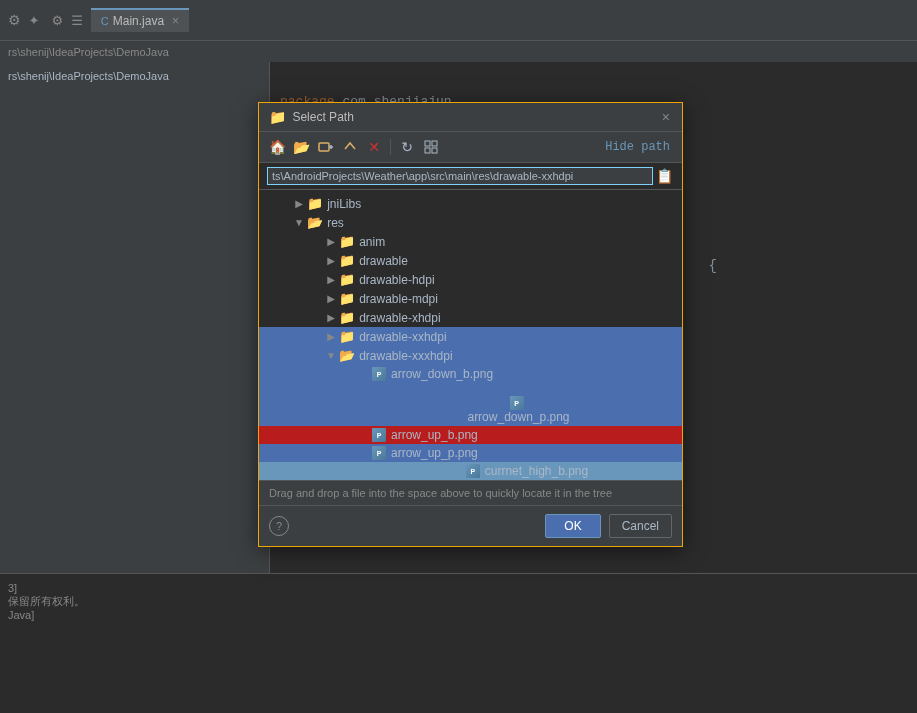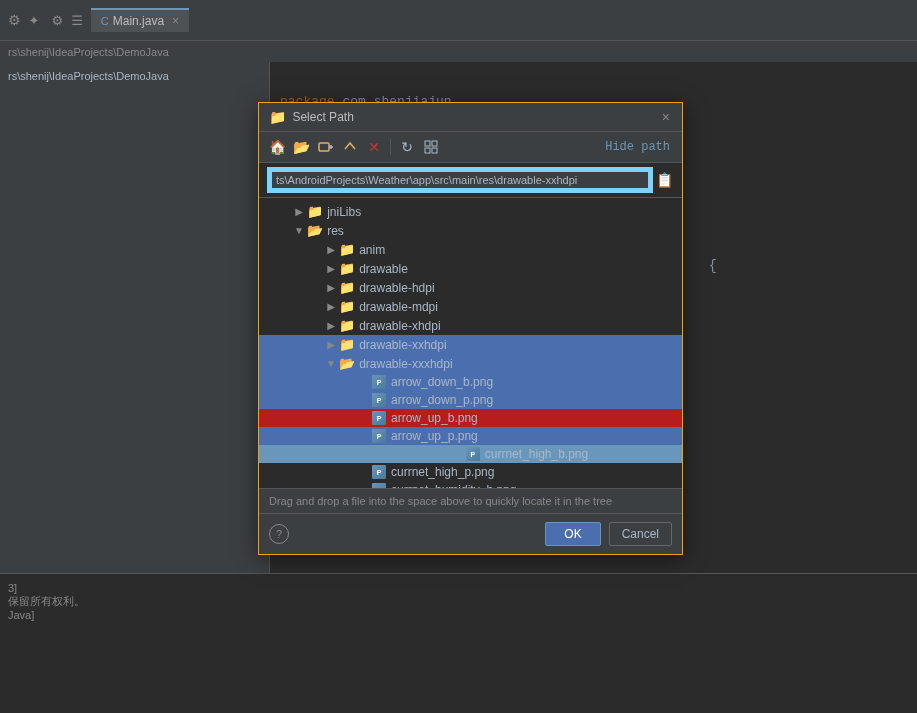--- a/index.html
+++ b/index.html
@@ -207,21 +207,21 @@
       align-items: center;
       padding: 4px 8px;
       background: #2b2b2b;
       border-bottom: 1px solid #555;
       gap: 4px;
     }
 
     .path-input {
       flex: 1;
       background: #3c3f41;
-      border: 5px solid #7dd3fc;
+      border: 1px solid #7dd3fc;
       color: #a9b7c6;
       font-size: 11px;
       padding: 2px 4px;
       outline: none;
     }
 
     .path-folder-btn {
       color: #888;
       cursor: pointer;
       font-size: 14px;
@@ -497,21 +497,21 @@
     </div>
 
     <div class="tree-item selected" style="padding-left: 96px;background:#4b6eaf;">
       <span class="tree-arrow">&nbsp;</span>
       <span class="tree-file-icon">
           <span class="file-png-icon">P</span>
         </span>
       <span>arrow_down_b.png</span>
     </div>
 
-    <div class="tree-item selected" style="padding-left: 96px;background:#4b6eaf;">
+    <div class="tree-item selected" style="padding-left: 96px;background:#4b6eaf;flex-direction:column;">
       <span class="tree-arrow">&nbsp;</span>
       <span class="tree-file-icon">
           <span class="file-png-icon">P</span>
         </span>
       <span>arrow_down_p.png</span>
     </div>
 
     <div class="tree-item selected" style="padding-left: 96px;background:#b91c1c;">
       <span class="tree-arrow">&nbsp;</span>
       <span class="tree-file-icon">

